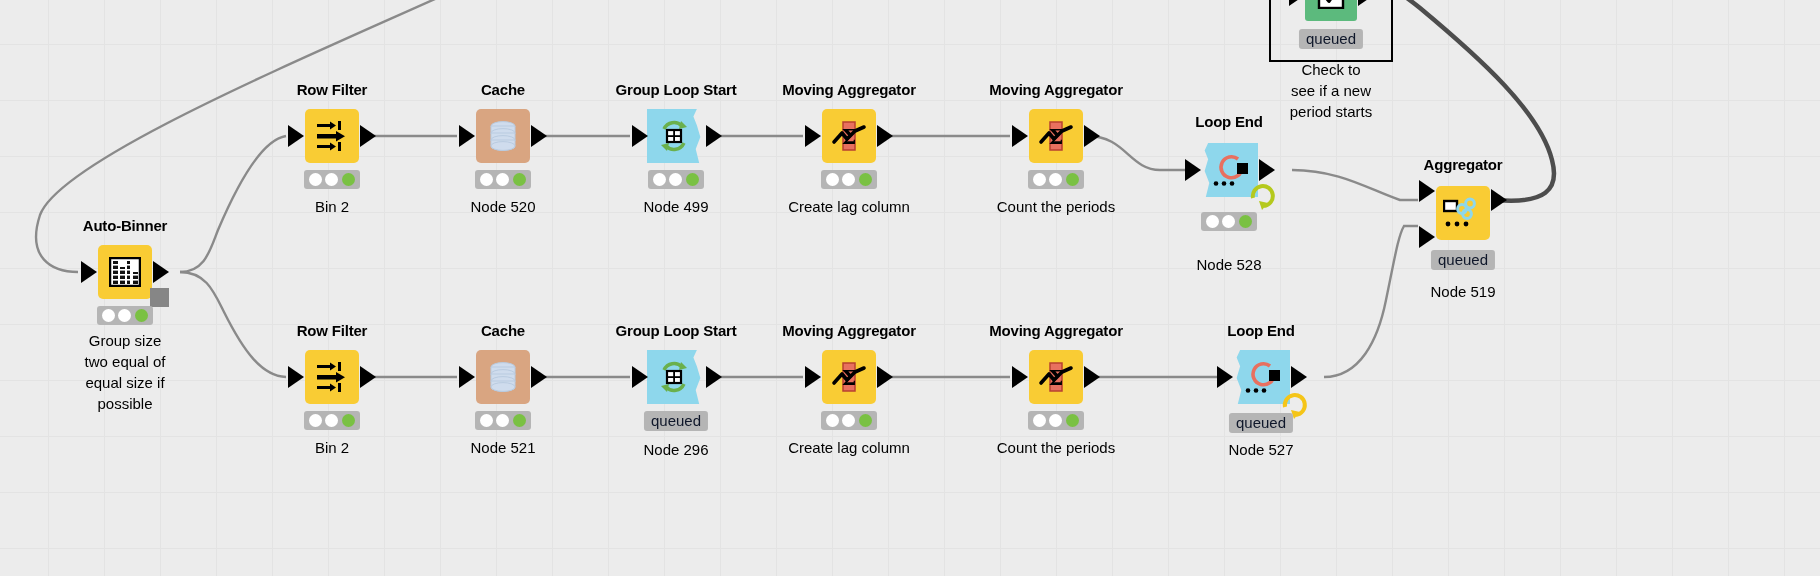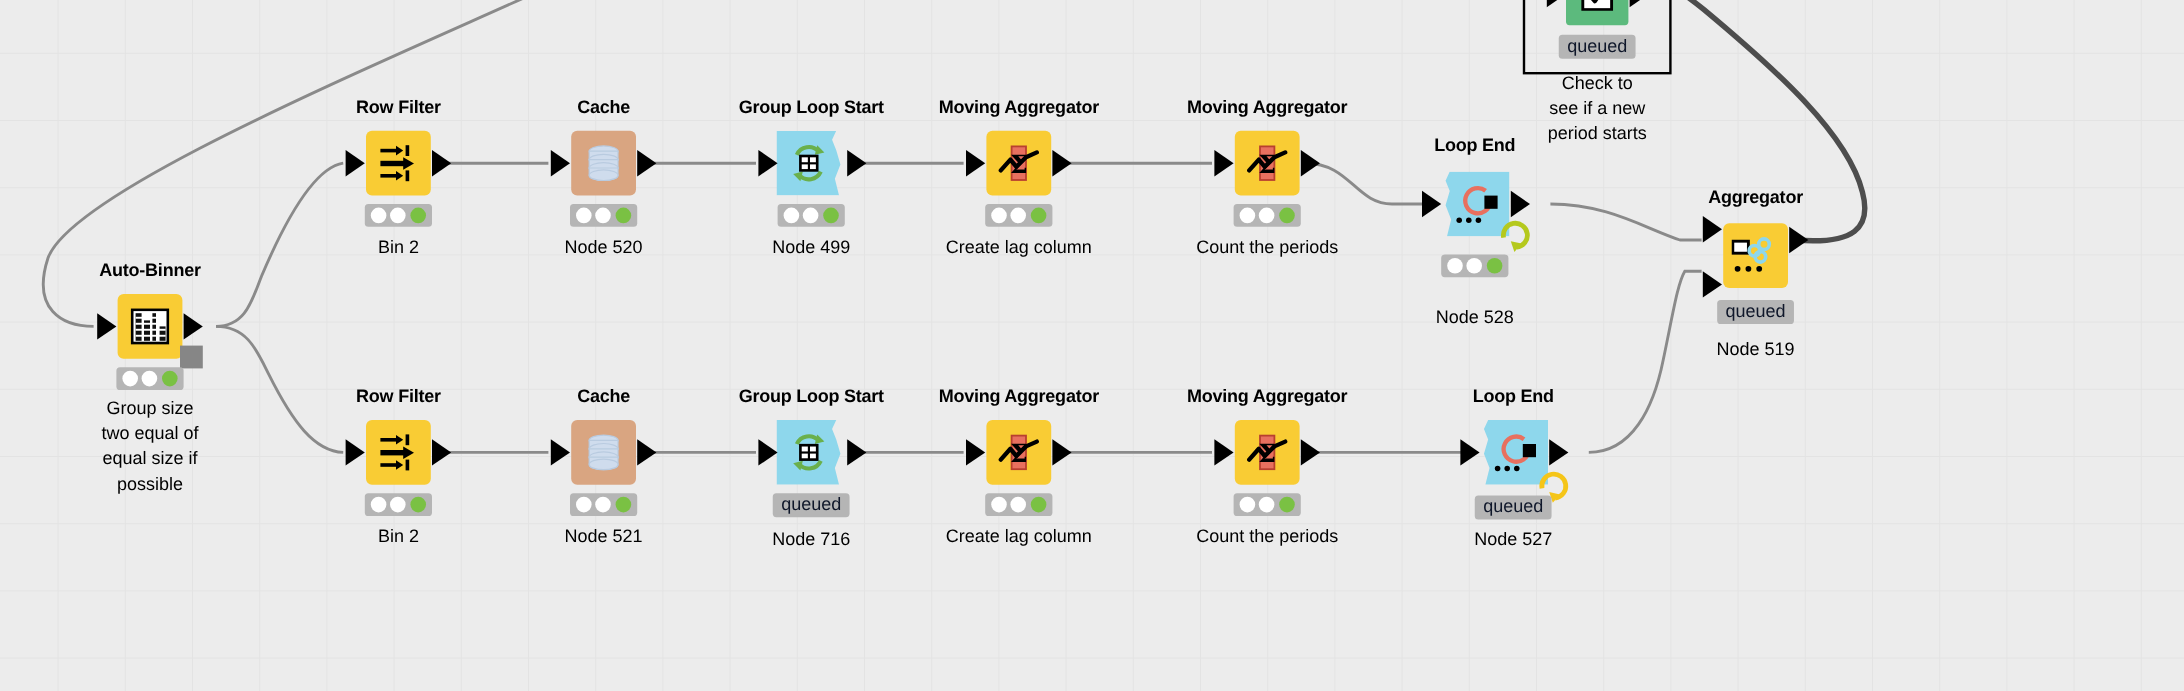--- a/index.html
+++ b/index.html
@@ -429,21 +429,21 @@
         <path d="M27,23 A11,11 0 0 1 9,26" fill="none" stroke="#6ab04c" stroke-width="3.4"></path>
         <polygon points="10,31 4,25 12,23" fill="#6ab04c"></polygon>
         <rect x="10" y="10" width="14" height="12" fill="#fff" stroke="#000" stroke-width="2.2"></rect>
         <rect x="16.2" y="10" width="1.8" height="12" fill="#000"></rect>
         <rect x="10" y="15.2" width="14" height="1.8" fill="#000"></rect>
       </svg>
     </div>
     <div class="port in"></div>
     <div class="port out" style="left:30px;"></div>
     <div class="badge">queued</div>
-    <div class="nlabel" style="top:62px;">Node 716</div>
+    <div class="nlabel" style="top:62px;">Node 296</div>
   </div>
 
   <div class="node" style="left:849px; top:377px;">
     <div class="nt">Moving Aggregator</div>
     <div class="nbox yellow">
       <svg class="ic" width="36" height="32" viewBox="0 0 36 32">
         <rect x="12" y="2" width="12" height="28" fill="#e8705f" stroke="#b8402f" stroke-width="1.5"></rect>
         <path d="M3,22 L11,13 L16,19 L24,11 L33,7" fill="none" stroke="#000" stroke-width="3.6" stroke-linecap="round" stroke-linejoin="round"></path>
         <text x="18" y="24" font-family="DejaVu Serif, serif" font-size="21" font-weight="bold" fill="#000" text-anchor="middle">Σ</text>
       </svg>

